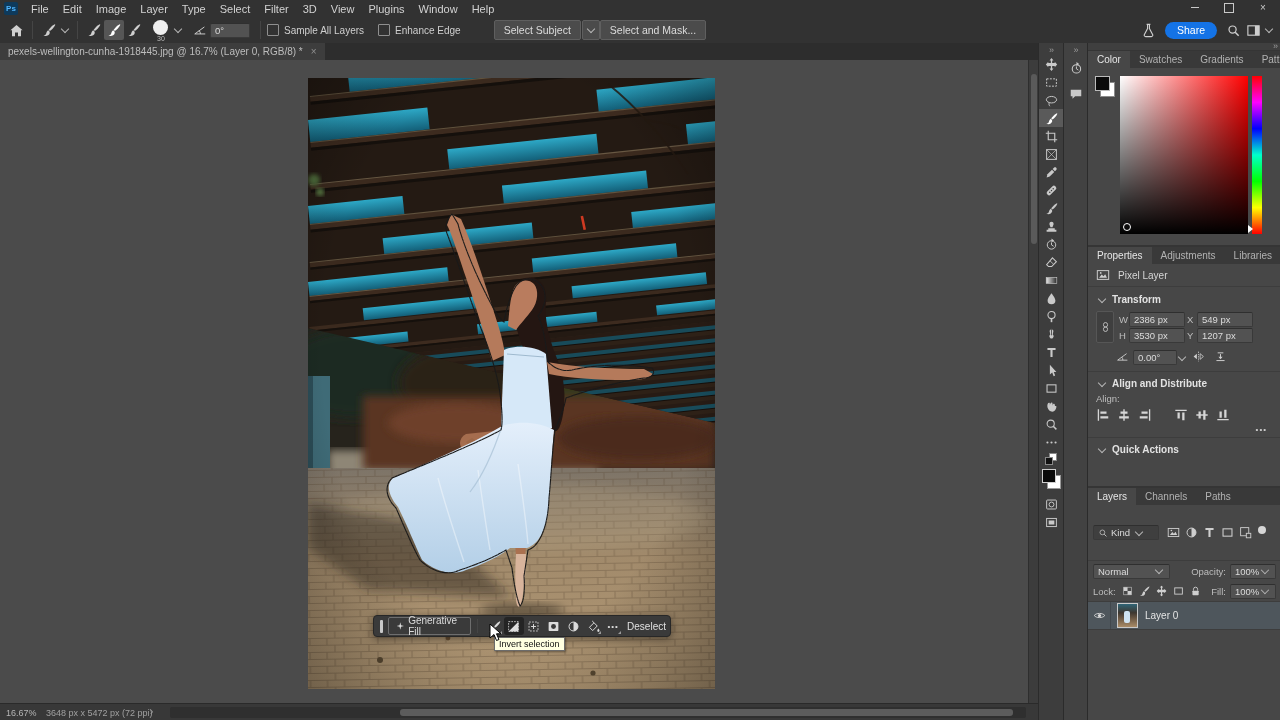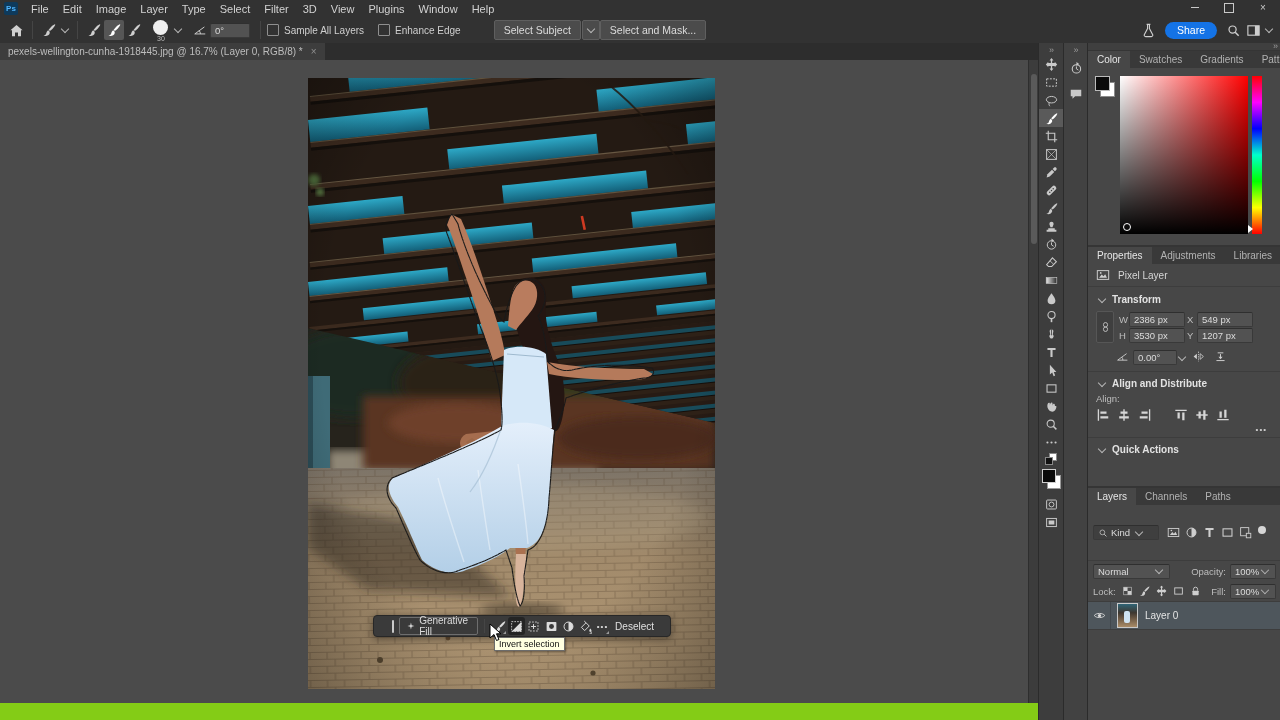--- a/index.html
+++ b/index.html
@@ -47,21 +47,21 @@
   .panel{border-bottom:2px solid #353535;position:relative;background:#474747;}
   .fld{background:#525252;border:1px solid #393939;border-top-color:#2f2f2f;color:#dcdcdc;font-size:9.5px;height:13px;display:inline-flex;align-items:center;padding:0 4px;border-radius:2px;}
   .lbl{font-size:9.5px;color:#bdbdbd;}
   .sechead{display:flex;align-items:center;font-size:10px;color:#e2e2e2;font-weight:bold;}
   .sechead .chev{margin-right:7px;}
   .hue{width:10px;height:158px;background:linear-gradient(to bottom,#f00,#f0f,#00f,#0fc,#0f0,#ff0,#f00);}
   .satfield{width:128px;height:158px;background:linear-gradient(to bottom,rgba(0,0,0,0),#000),linear-gradient(to right,#fff,#f00);}
   .iconbtn{display:flex;align-items:center;justify-content:center;color:#cfcfcf;}
   
   .taskbar{left:373px;top:555px;width:298px;height:22px;background:#3a3a3a;border:1px solid #272727;border-radius:4px;
-           box-shadow:0 2px 8px rgba(0,0,0,.45);display:flex;align-items:center;padding:0 16px;box-sizing:border-box;}
+           box-shadow:0 2px 8px rgba(0,0,0,.45);display:flex;align-items:center;padding:0 4px;box-sizing:border-box;}
   .tb-slot{width:23px;height:18px;display:flex;align-items:center;justify-content:center;color:#dcdcdc;position:relative;border-radius:3px;}
   .tb-slot.hov{background:#242424;}
   .flyout{position:absolute;right:2px;bottom:1px;width:0;height:0;border-left:3px solid transparent;border-bottom:3px solid #9a9a9a;}
   .tooltip{left:494px;top:577px;background:#ffffe1;border:1px solid #6b6b6b;color:#111;font-size:9px;padding:1px 4px;box-shadow:1px 1px 2px rgba(0,0,0,.4);}
   
   .statusbar{left:0;top:703px;width:1038px;height:17px;background:#383838;border-top:1px solid #2a2a2a;font-size:9px;color:#b5b5b5;}
   .hscroll{position:absolute;left:170px;top:3px;width:856px;height:11px;background:#2f2f2f;border-radius:2px;}
   .hthumb{position:absolute;left:230px;top:2px;width:613px;height:7px;background:#5c5c5c;border-radius:3px;}
   svg.ic{display:block;}
 </style>
@@ -915,14 +915,22 @@
             </svg>
         </div>
         <div style="width:19px;height:23px;margin-left:6px;border:1px solid #c9c9c9;background:linear-gradient(180deg,#2f6476 0%,#3e3730 38%,#6b5844 62%,#a98c68 100%);position:relative">
           <div style="position:absolute;left:6px;top:7px;width:6px;height:12px;background:#cfe3f2;border-radius:2px"></div>
         </div>
         <span style="font-size:10px;color:#e4e4e4;margin-left:7px">Layer 0</span>
       </div>
     </div>
   </div>
 
+  <div class="abs statusbar">
+    <span style="position:absolute;left:6px;top:4px">16.67%</span>
+    <span style="position:absolute;left:46px;top:4px;color:#a0a0a0">3648 px x 5472 px (72 ppi)</span>
+    <span style="position:absolute;left:150px;top:2px;font-size:10px;color:#9a9a9a">›</span>
+    <div class="hscroll">
+      <div class="hthumb"></div>
+    </div>
+  </div>
 
 </div>
 
 </body></html>

